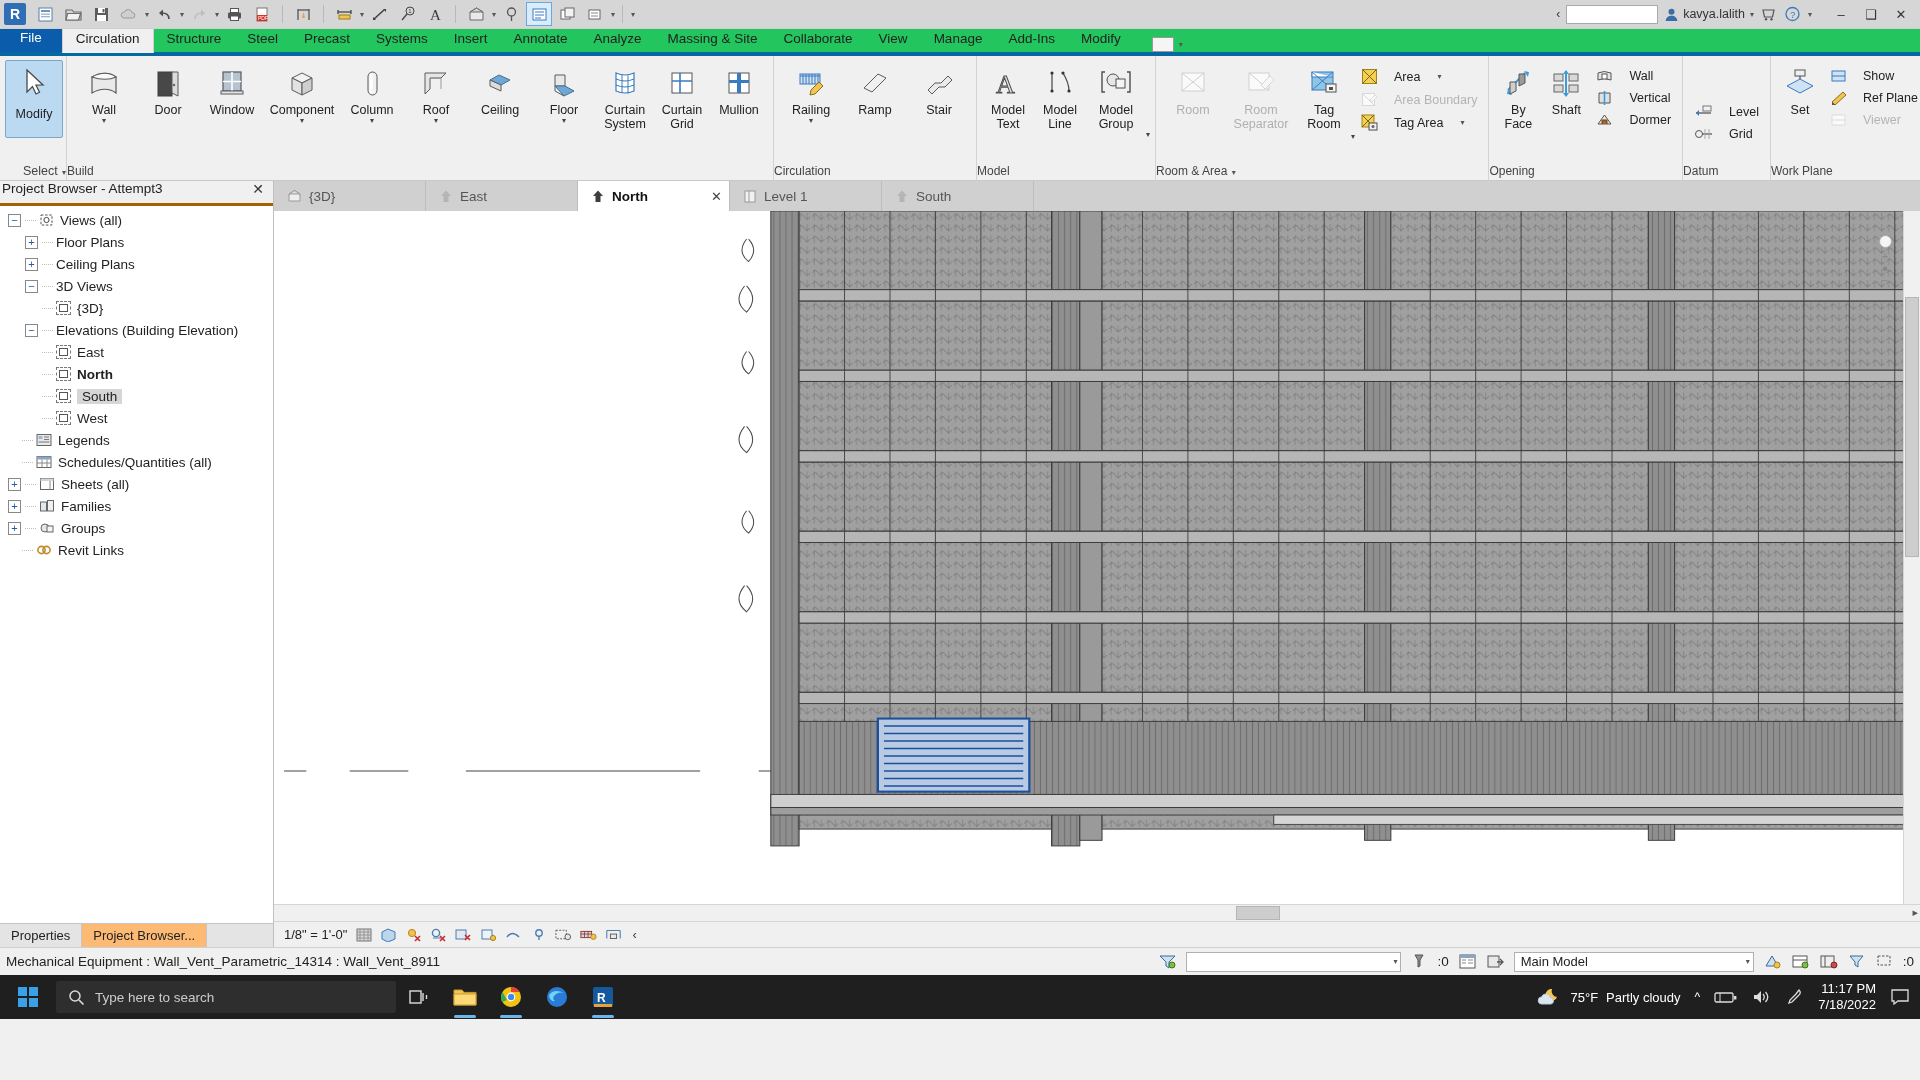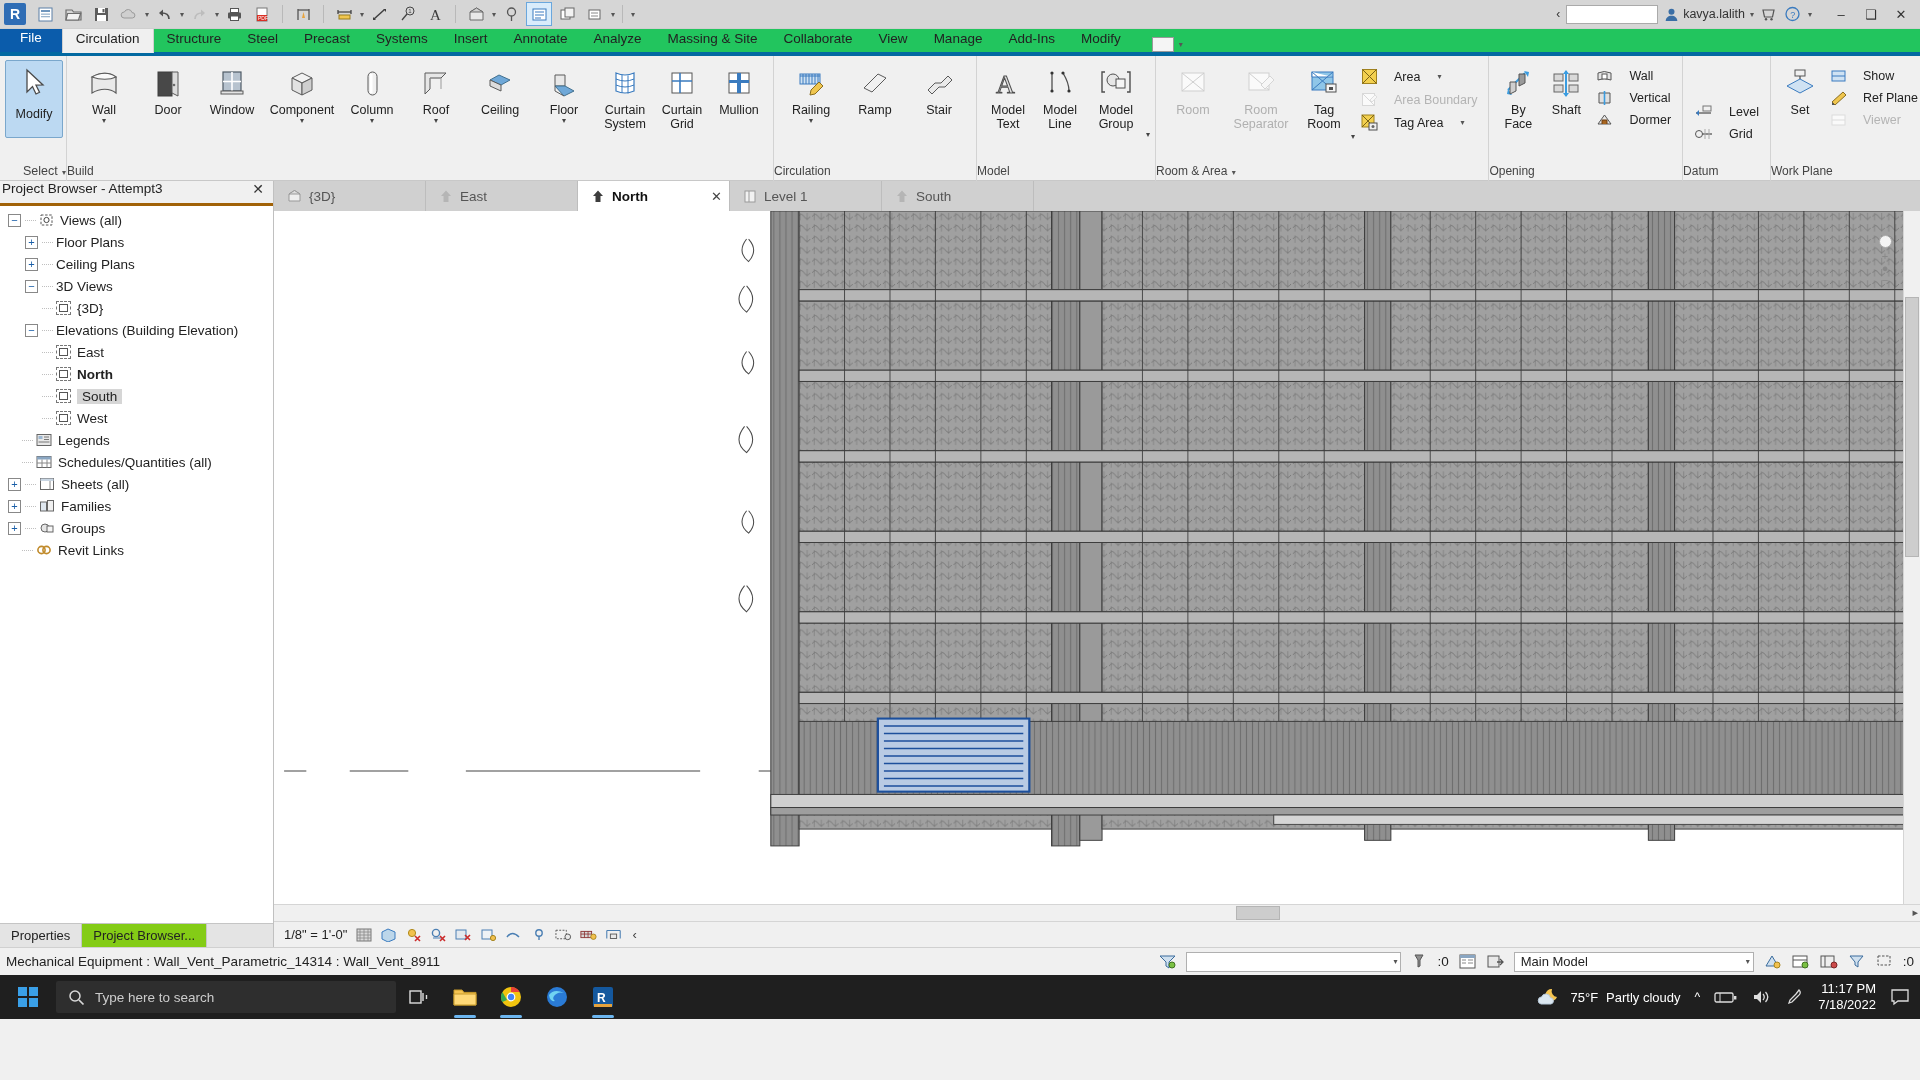--- a/index.html
+++ b/index.html
@@ -73,21 +73,21 @@
   .tnode{display:flex;align-items:center;height:22px;white-space:nowrap;cursor:pointer;}
   .tog{width:13px;height:13px;border:1px solid #888;background:#fff;font-size:11px;line-height:10px;
        text-align:center;color:#1a5fa8;margin-right:4px;flex:none;}
   .dotted{border-bottom:1px dotted #aaa;width:11px;margin-right:3px;opacity:.75;}
   .viewicon{width:15px;height:14px;border:1px dashed #777;display:flex;align-items:center;justify-content:center;margin-right:6px;flex:none;}
   .viewicon i{width:9px;height:8px;border:1px solid #555;display:block;}
   .sel{background:#d6d6d6;padding:0 5px;}
   .bold{font-weight:bold;}
   .browser-tabs{height:24px;display:flex;align-items:stretch;background:#e4e4e4;border-top:1px solid #c5c5c5;}
   .btab{padding:3px 11px;font-size:13px;border-right:1px solid #c5c5c5;cursor:pointer;display:flex;align-items:center;}
-  .btab.active{background:#84cc16;}
+  .btab.active{background:#fdba74;}
 
   
   .viewarea{flex:1;display:flex;flex-direction:column;position:relative;background:#fff;}
   .viewtabs{height:30px;background:#d0d0d0;display:flex;align-items:stretch;}
   .vtab{display:flex;align-items:center;gap:7px;padding:0 22px 0 13px;font-size:13.5px;color:#555;
         border-right:1px solid #bdbdbd;cursor:pointer;position:relative;min-width:152px;}
   .vtab.active{background:#fff;color:#111;font-weight:bold;}
   .vtab .vx{position:absolute;right:7px;font-size:13px;color:#444;font-weight:normal;}
   .canvaswrap{flex:1;position:relative;background:#fff;overflow:hidden;}
   .vscroll{position:absolute;right:0;top:0;bottom:0;width:17px;background:#f0f0f0;border-left:1px solid #d5d5d5;}

